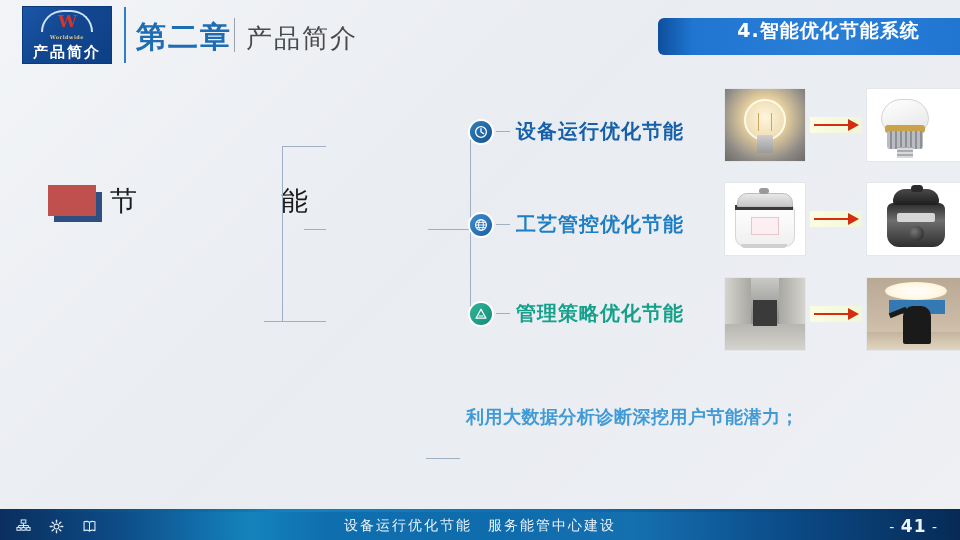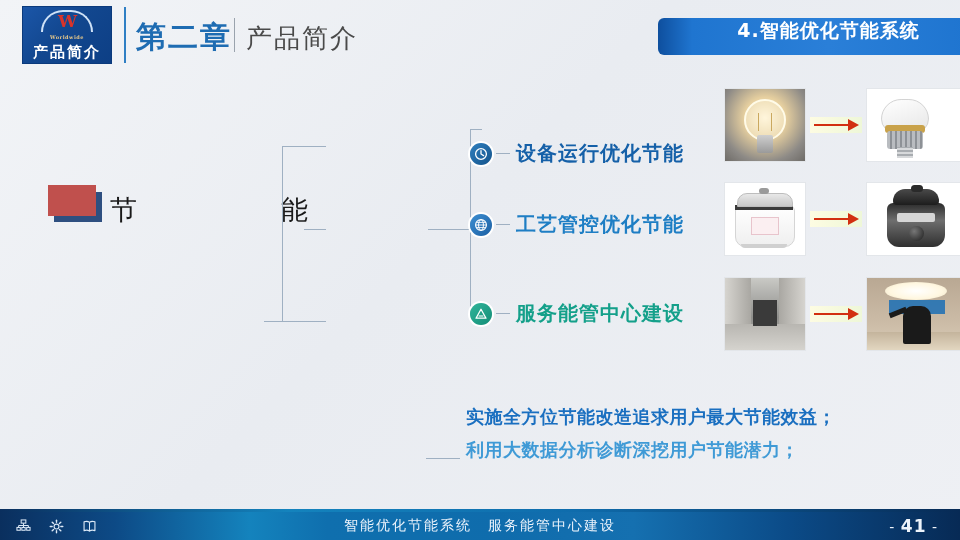--- a/index.html
+++ b/index.html
@@ -35,21 +35,21 @@
   .banner{position:absolute;left:658px;top:18px;width:341px;height:37px;
     background:linear-gradient(90deg,#0e4f9e 0%,#1f75d0 10%,#2a7fd8 50%,#1f75d0 90%,#0e4f9e 100%);
     border-radius:6px;display:flex;align-items:flex-start;justify-content:center;}
   .banner span{color:#ffffff;font-size:19px;font-weight:bold;letter-spacing:1px;}
 
   
   .feature-title{position:absolute;left:44px;top:128px;font-size:21px;color:#3d7cc9;
     font-weight:bold;letter-spacing:2px;}
   .sq-shadow{position:absolute;left:54px;top:192px;width:48px;height:30px;background:#2e4f80;}
   .sq-red{position:absolute;left:48px;top:185px;width:48px;height:31px;background:#c0504d;}
-  .jieneng{position:absolute;left:110px;top:183px;font-size:27px;color:#1a1a1a;letter-spacing:30px;margin-top:9px;}
+  .jieneng{position:absolute;left:110px;top:183px;font-size:27px;color:#1a1a1a;letter-spacing:30px;}
 
   .greenbox{position:absolute;left:26px;top:305px;width:238px;height:33px;
     background:linear-gradient(180deg,#e4f3c4 0%,#dff0b9 50%,#e9f6d2 100%);
     border:1px solid #7fb33c;border-radius:2px;
     display:flex;align-items:center;justify-content:center;
     box-shadow:1px 2px 3px rgba(120,140,90,.35);}
   .greenbox span{font-size:15px;font-weight:bold;color:#1e6b21;letter-spacing:.5px;}
 
   
   .circle{position:absolute;border:5px solid #1f72ad;border-radius:50%;
@@ -80,21 +80,21 @@
   
   #bc-line{left:426px;top:458px;width:34px;height:1px;}
 
   
   .item{position:absolute;display:flex;align-items:center;}
   .item .ico{width:22px;height:22px;border-radius:50%;display:flex;
     align-items:center;justify-content:center;flex:none;
     box-shadow:0 0 0 2px #ffffff;}
   .item .dash{width:14px;height:1px;background:#9fb0c2;margin:0 6px 0 4px;flex:none;}
   .item .lbl{font-size:20px;font-weight:bold;letter-spacing:1px;white-space:nowrap;}
-  #item-1{left:470px;top:118px;margin-top:22px;}
+  #item-1{left:470px;top:118px;}
   #item-2{left:470px;top:211px;}
   #item-3{left:470px;top:300px;}
   #item-1 .ico{background:linear-gradient(135deg,#2f7fbe,#14548c);}
   #item-1 .lbl{color:#1560a8;}
   #item-2 .ico{background:linear-gradient(135deg,#3d8fd2,#1b5fa3);}
   #item-2 .lbl{color:#1e7ec4;}
   #item-3 .ico{background:linear-gradient(135deg,#32b59b,#128d76);}
   #item-3 .lbl{color:#14a08a;}
   .ico svg{display:block;}
 
@@ -253,25 +253,24 @@
   </div>
 
   <div class="item" id="item-3">
     <span class="ico">
       <svg width="14" height="14" viewBox="0 0 14 14">
         <path d="M7 2.2 L12 11.2 H2 Z" fill="none" stroke="#ffffff" stroke-width="1.3" stroke-linejoin="round"></path>
         <path d="M4.6 9 H9.4" stroke="#ffffff" stroke-width="1.1"></path>
       </svg>
     </span>
     <span class="dash"></span>
-    <span class="lbl">服务能管中心建设</span>
+    <span class="lbl">管理策略优化节能</span>
   </div>
 
   <div class="measures">
-    <div class="m0">实施全方位节能改造追求用户最大节能效益；</div>
     <div class="m1">利用大数据分析诊断深挖用户节能潜力；</div>
   </div>
 
   <div class="photorow" id="photorow-1">
     <div class="pic">
       <div class="bulb-bg"></div>
         <div class="bulb-glass"></div>
       <div class="bulb-fil"></div>
         <div class="bulb-base"></div>
     </div>
@@ -361,21 +360,21 @@
           </g>
         </svg>
       </span>
       <span>
         <svg width="15" height="15" viewBox="0 0 16 16">
           <path d="M8 3.6 C6.4 2.3 4.3 2.3 2.2 3 V12.4 C4.3 11.7 6.4 11.7 8 13 C9.6 11.7 11.7 11.7 13.8 12.4 V3 C11.7 2.3 9.6 2.3 8 3.6 Z" fill="none" stroke="#dce9f7" stroke-width="1.2" stroke-linejoin="round"></path>
           <path d="M8 3.6 V13" stroke="#dce9f7" stroke-width="1.1"></path>
         </svg>
       </span>
     </div>
-    <div class="ftext">智能优化节能系统　服务能管中心建设</div>
+    <div class="ftext">设备运行优化节能　服务能管中心建设</div>
     <div class="pageno">
       <span>-</span>
       <b>41</b>
       <span>-</span>
     </div>
   </div>
 
 </div>
 
 </body></html>

